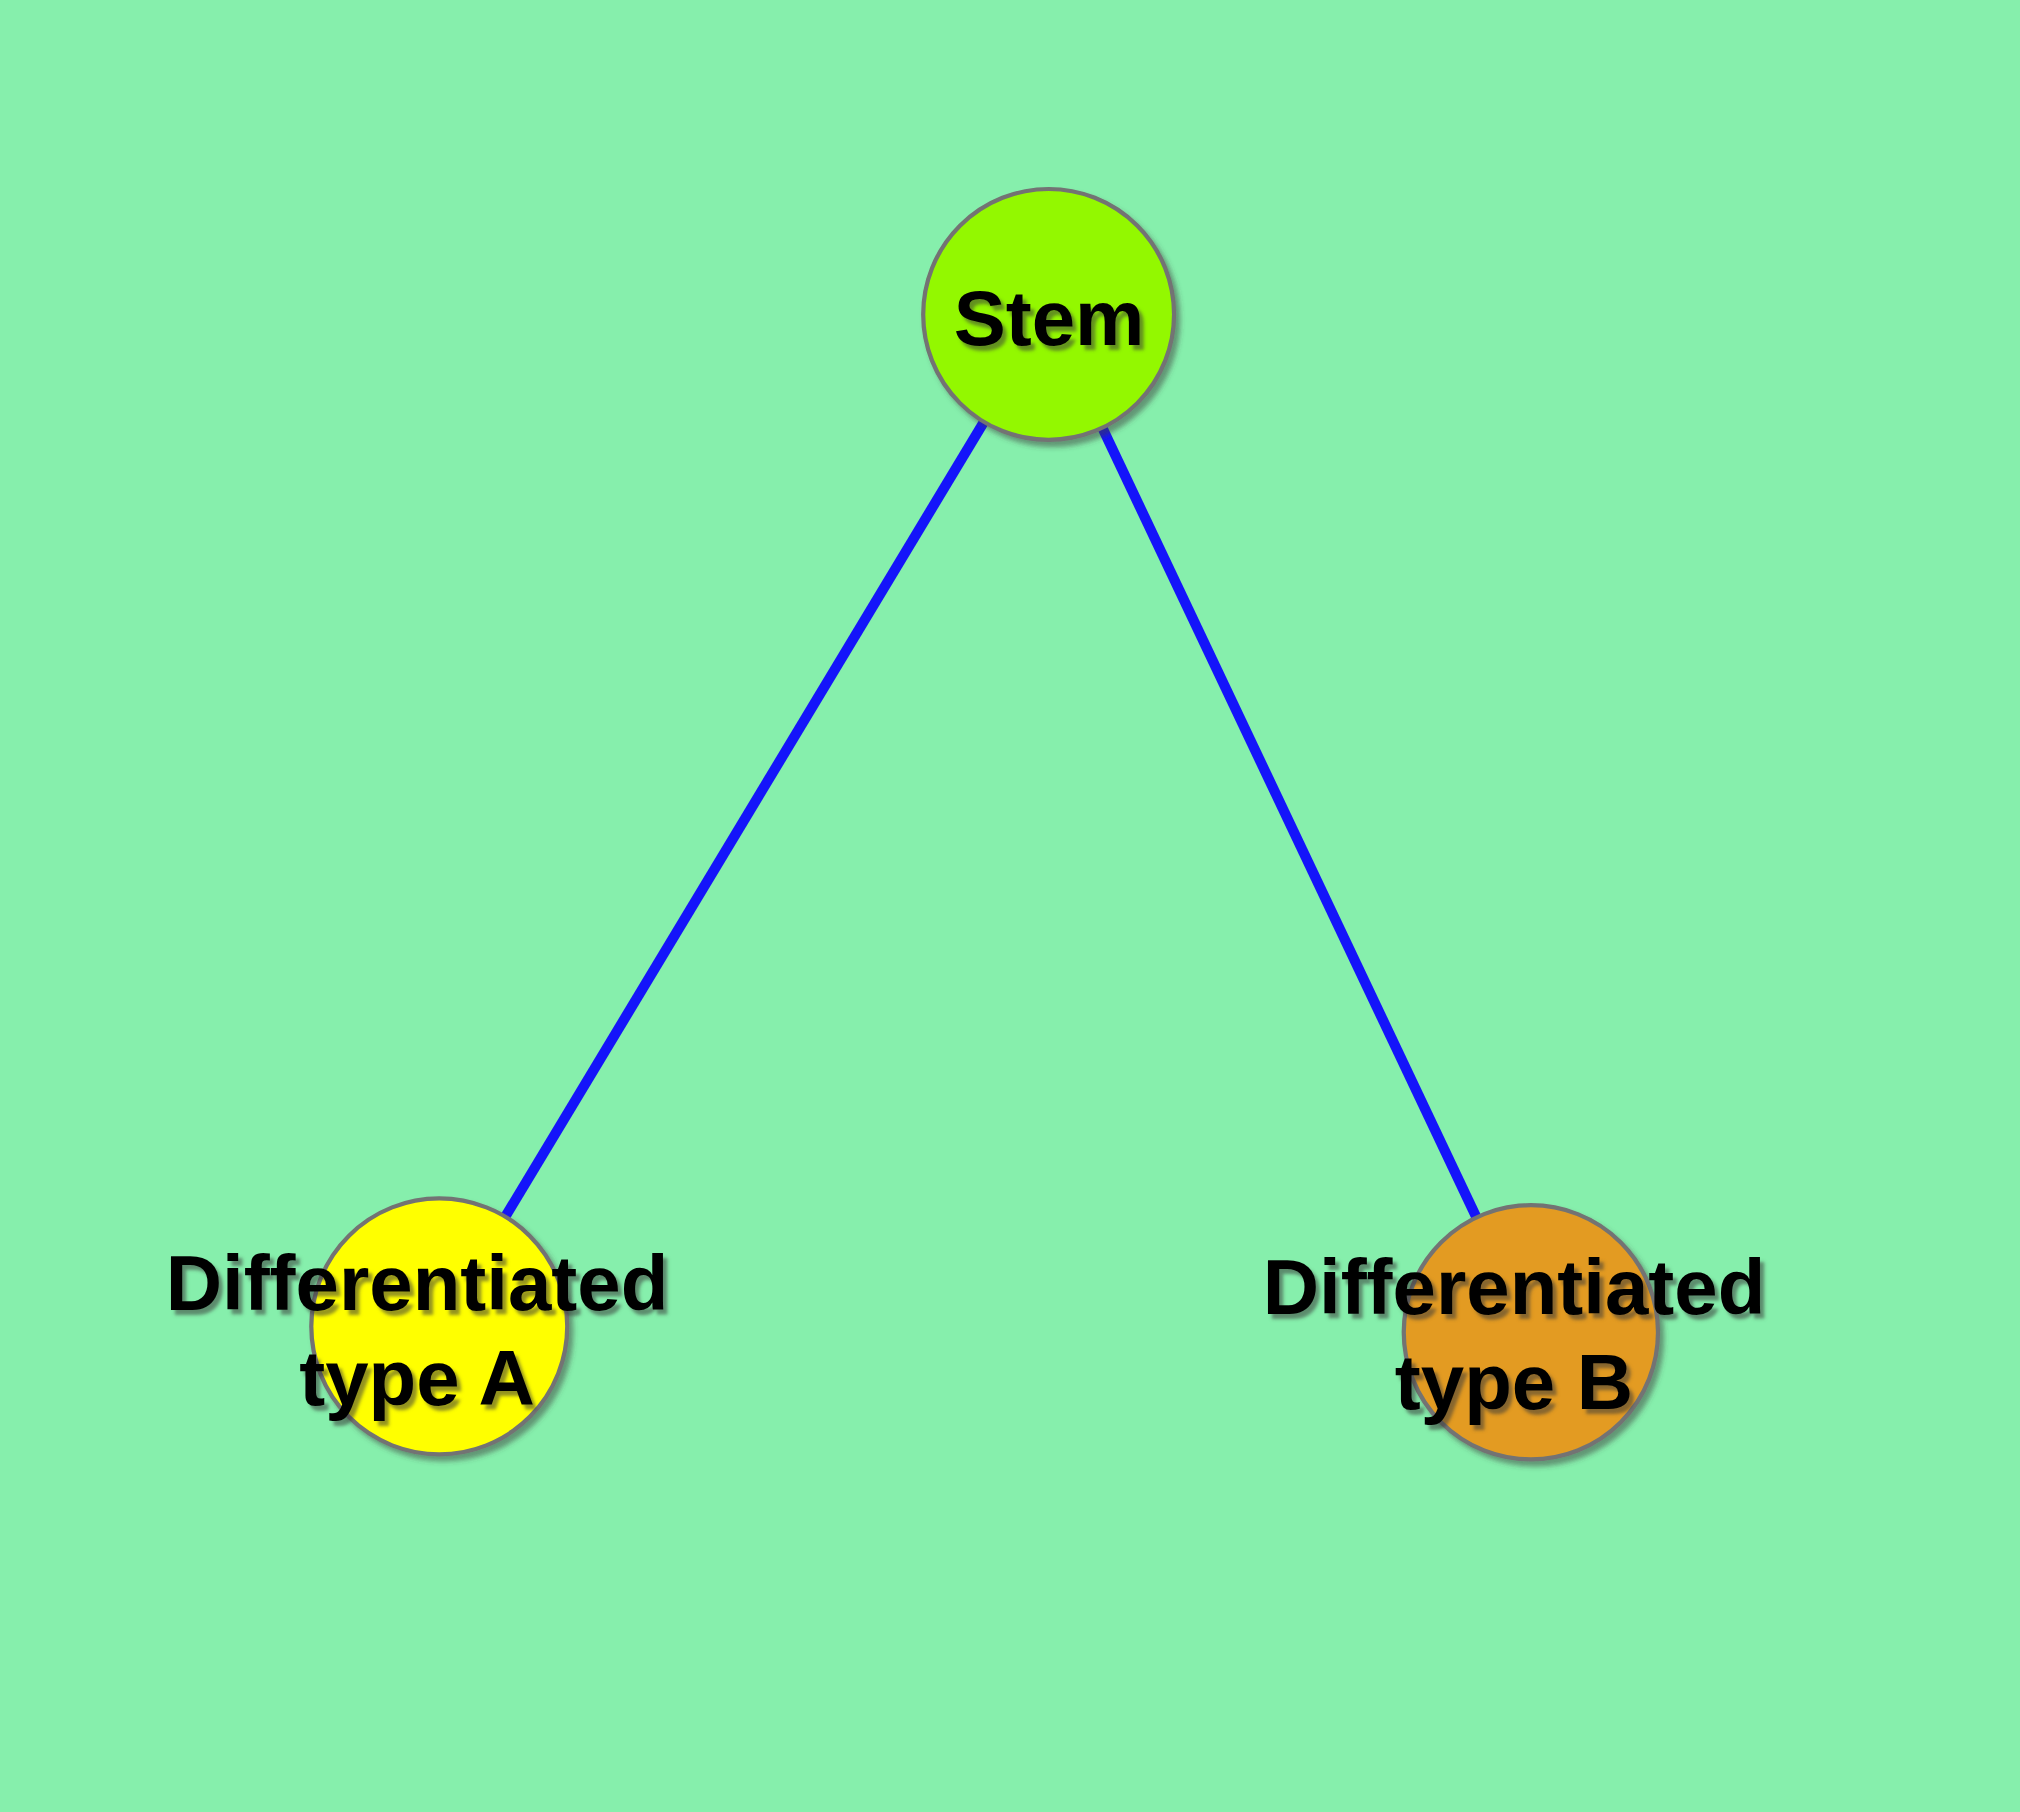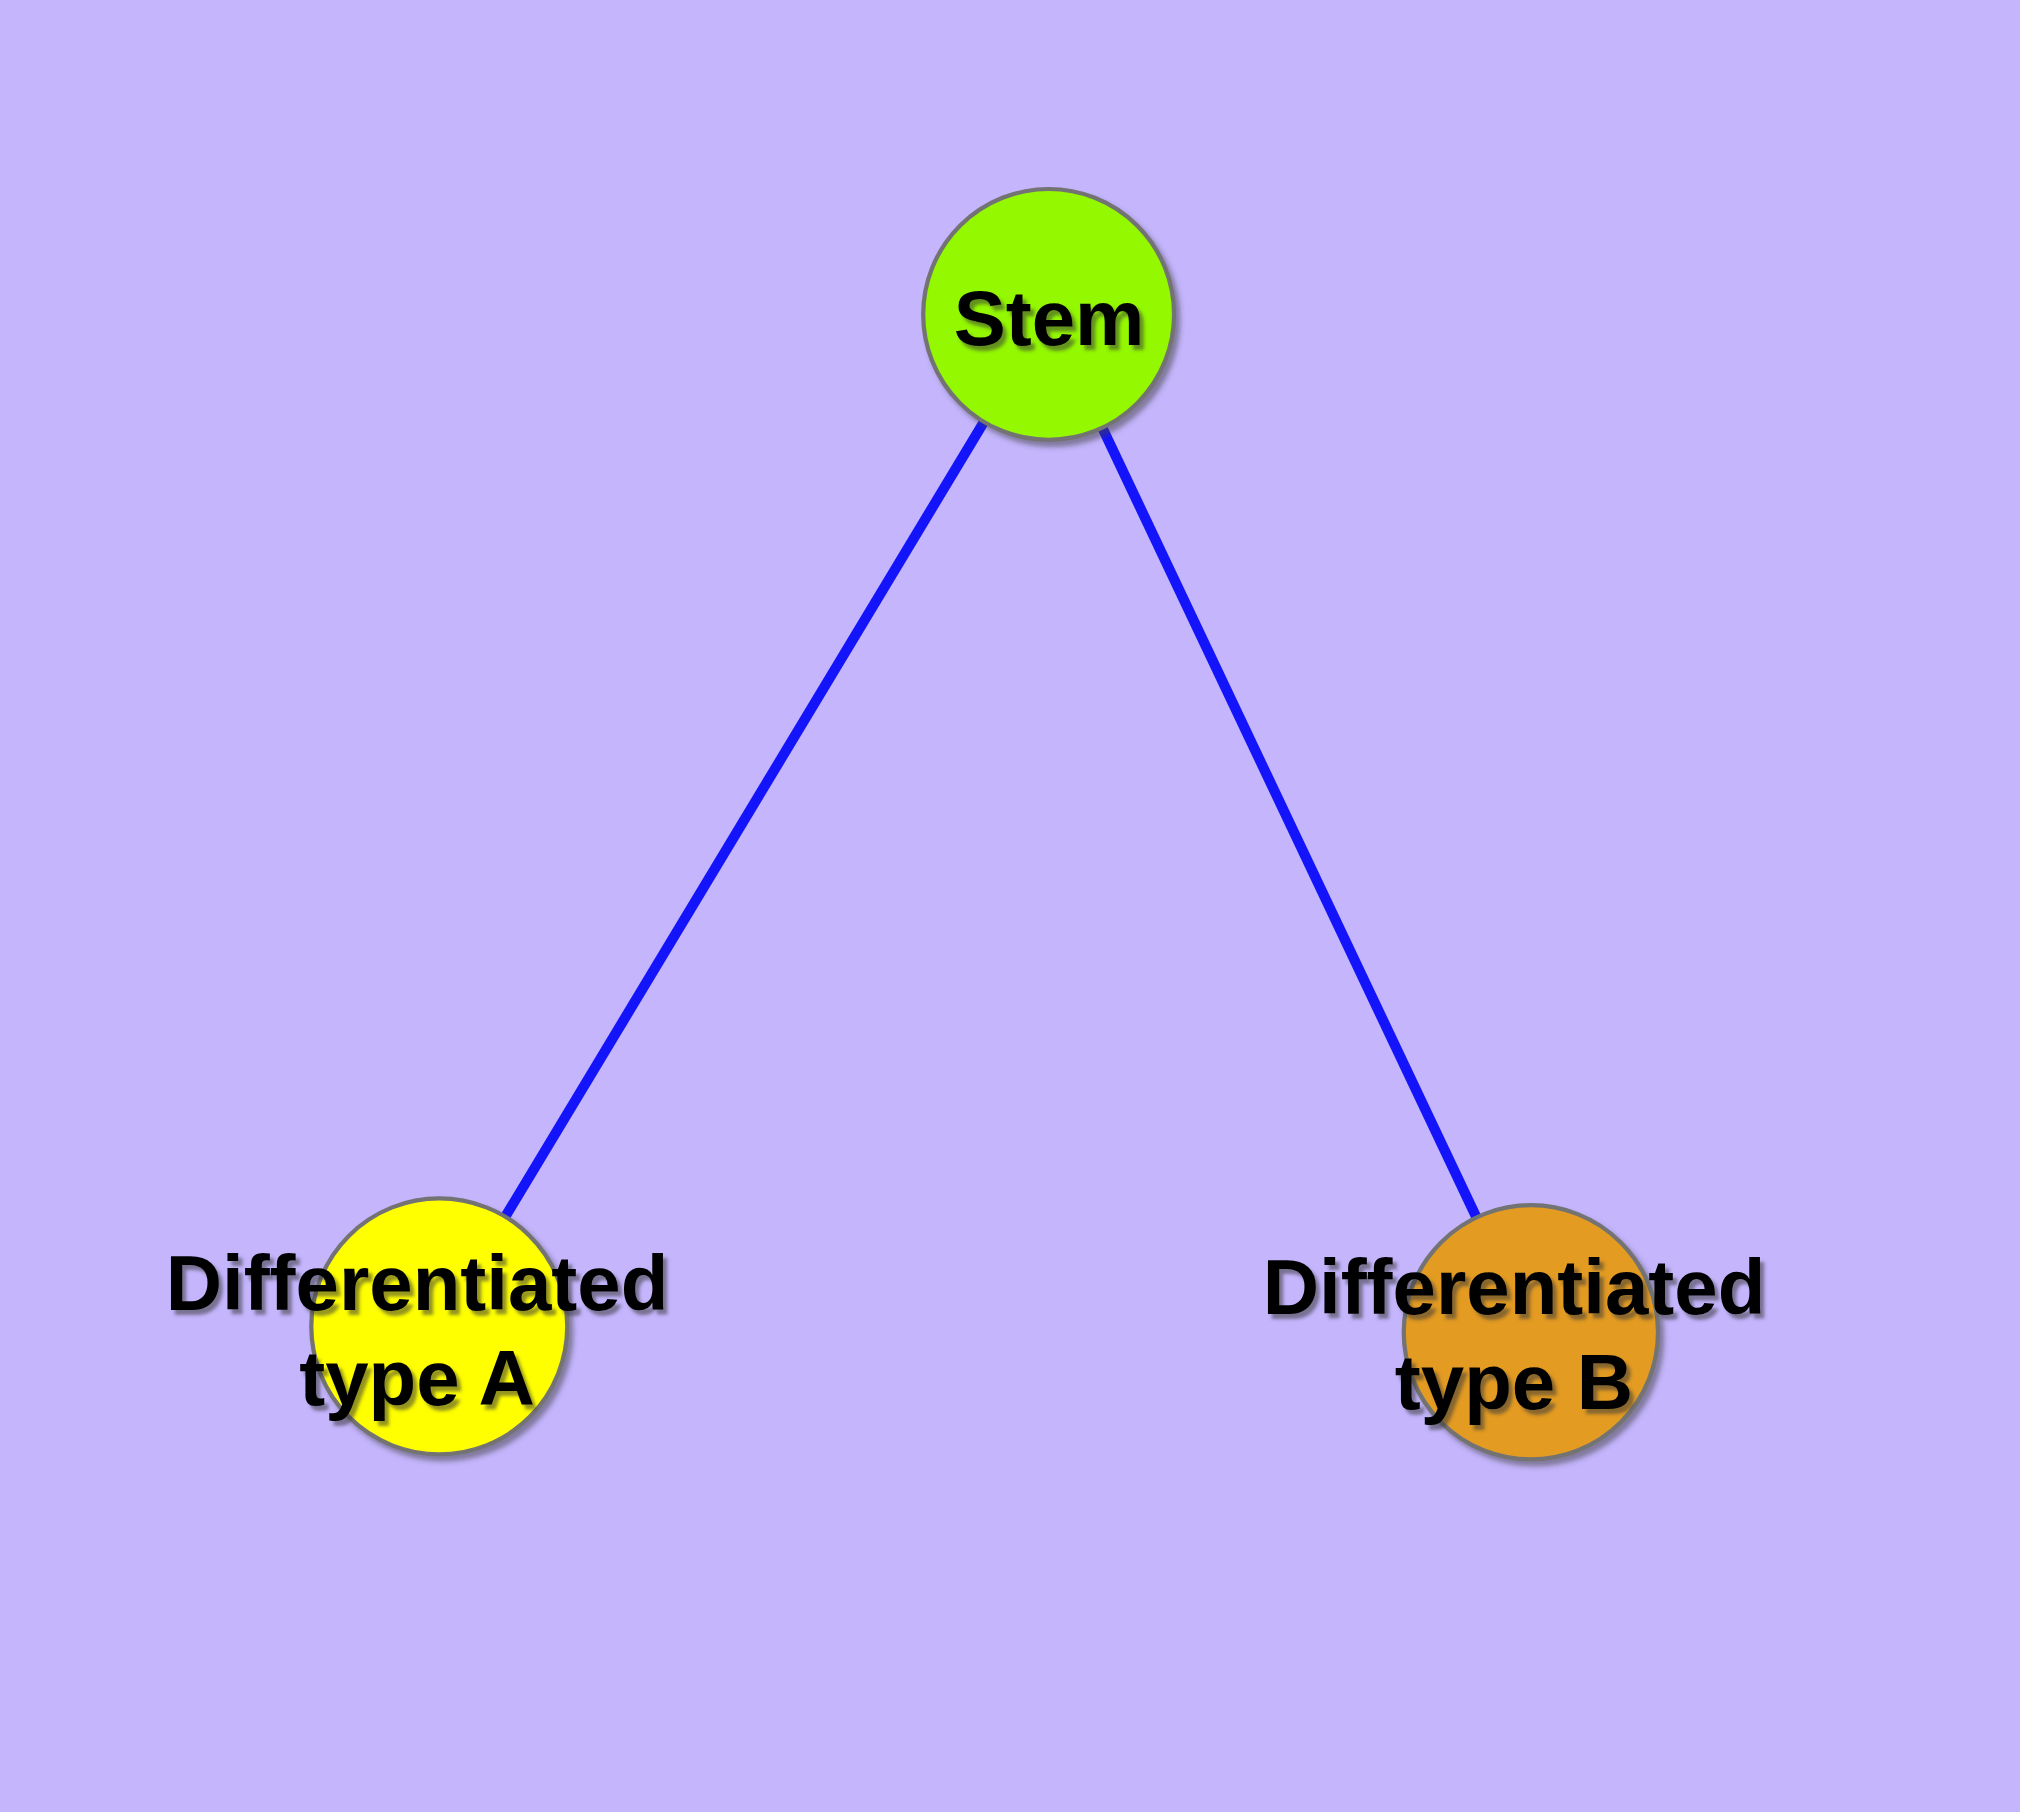--- a/index.html
+++ b/index.html
@@ -26,21 +26,21 @@
     color: #000000;
     text-align: center;
     white-space: pre-line;
     text-shadow: 4.2px 5.1px 3.4px rgba(58, 58, 58, 0.55);
     pointer-events: none;
   }
 </style>
 </head>
 <body>
 
-<div class="stage" id="stage" style="width: 2021px; height: 1812px; background: #c4b5fd;">
+<div class="stage" id="stage" style="width: 2021px; height: 1812px; background: #86efac;">
   <svg id="graph-svg" xmlns="http://www.w3.org/2000/svg" width="2021" height="1812" viewBox="0 0 2384 2138">
     <defs>
       <filter id="nodeShadow" x="-30%" y="-30%" width="170%" height="170%">
         <feDropShadow dx="5" dy="6" stdDeviation="3" flood-color="#3a3a3a" flood-opacity="0.5"></feDropShadow>
       </filter>
     </defs>
   <line x1="1237" y1="371" x2="518" y2="1565" stroke="#1414FA" stroke-width="12"></line>
       <line x1="1237" y1="371" x2="1806" y2="1572" stroke="#1414FA" stroke-width="12"></line>
       <circle cx="1237" cy="371" r="148" fill="#93F800" stroke="#737373" stroke-width="5" filter="url(#nodeShadow)"></circle>
       <circle cx="518" cy="1565" r="151" fill="#FFFF00" stroke="#737373" stroke-width="5" filter="url(#nodeShadow)"></circle>

